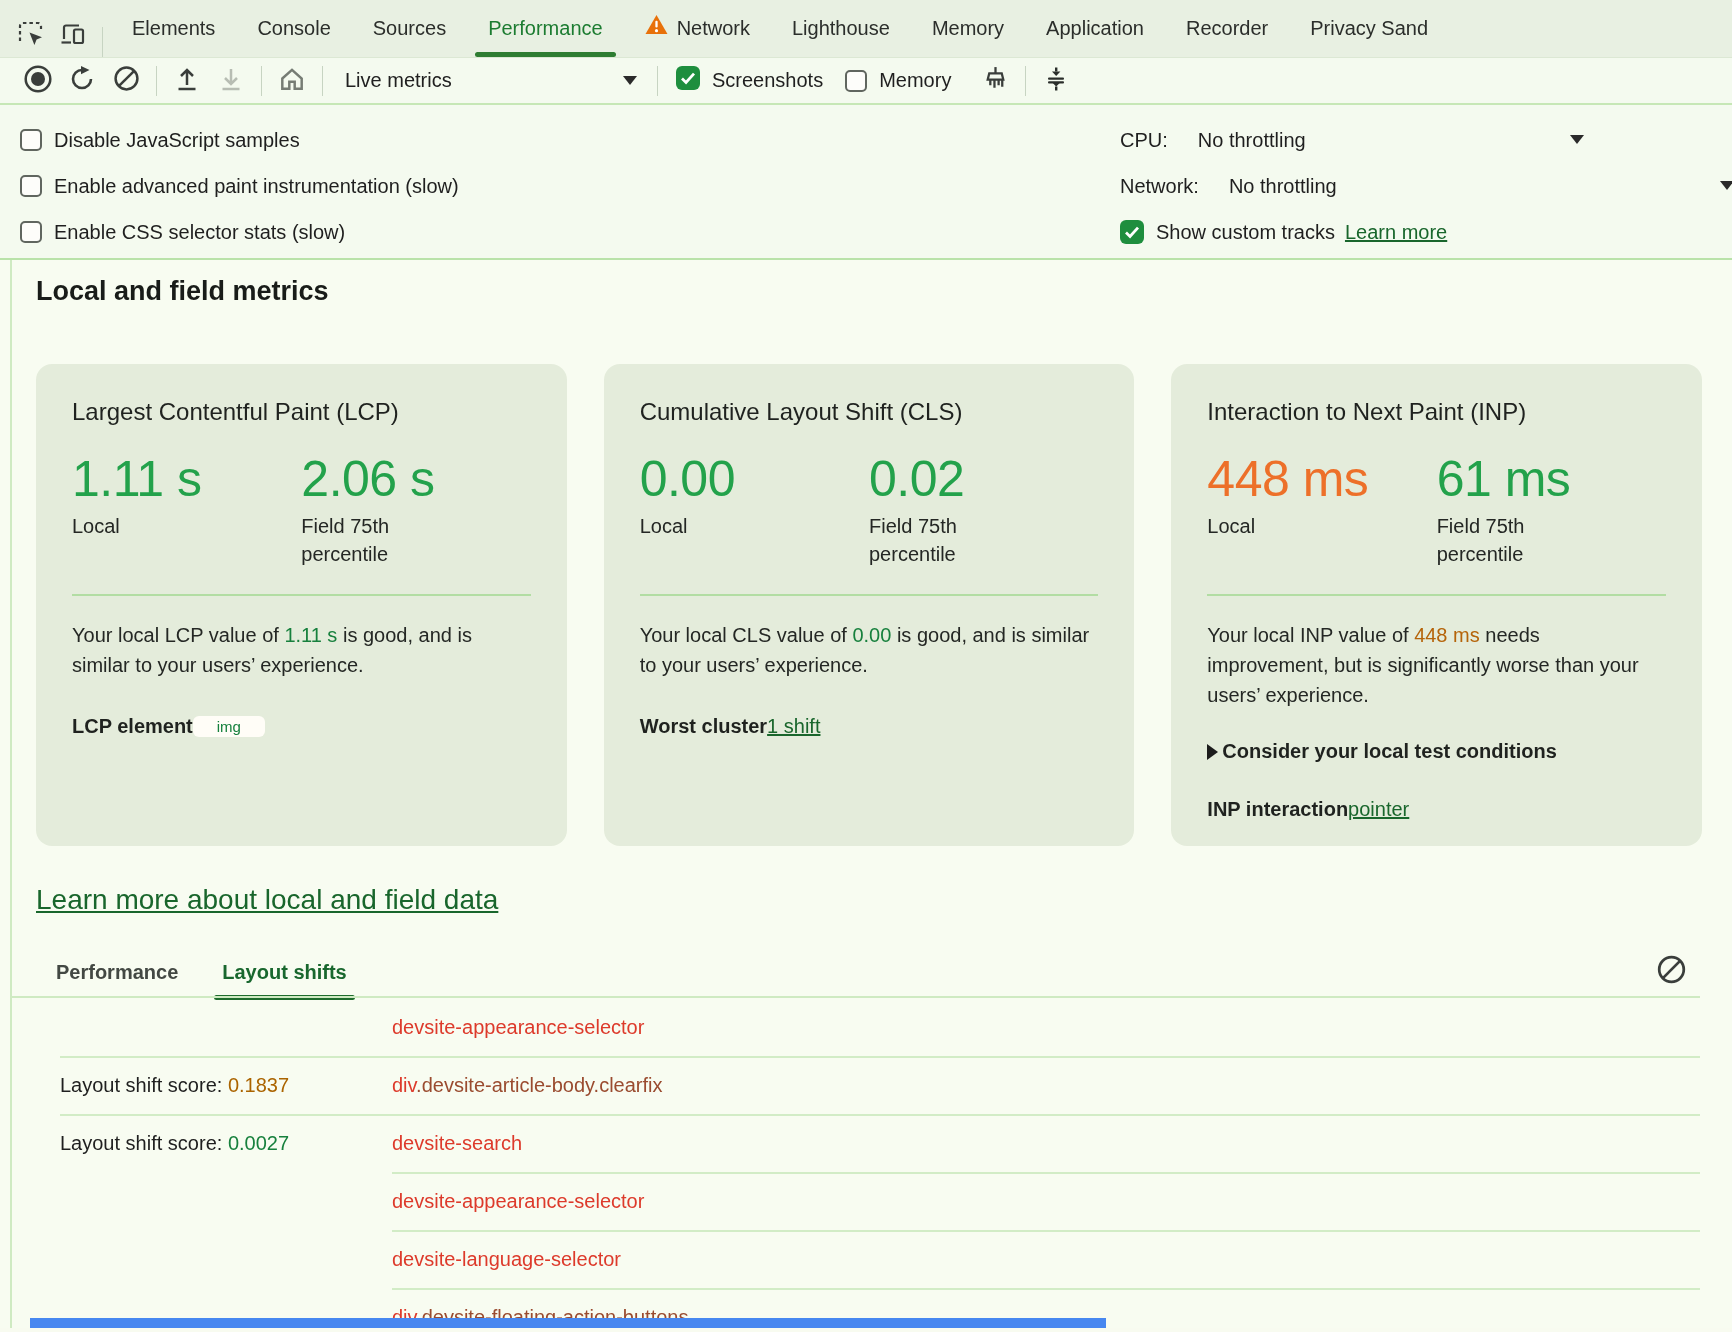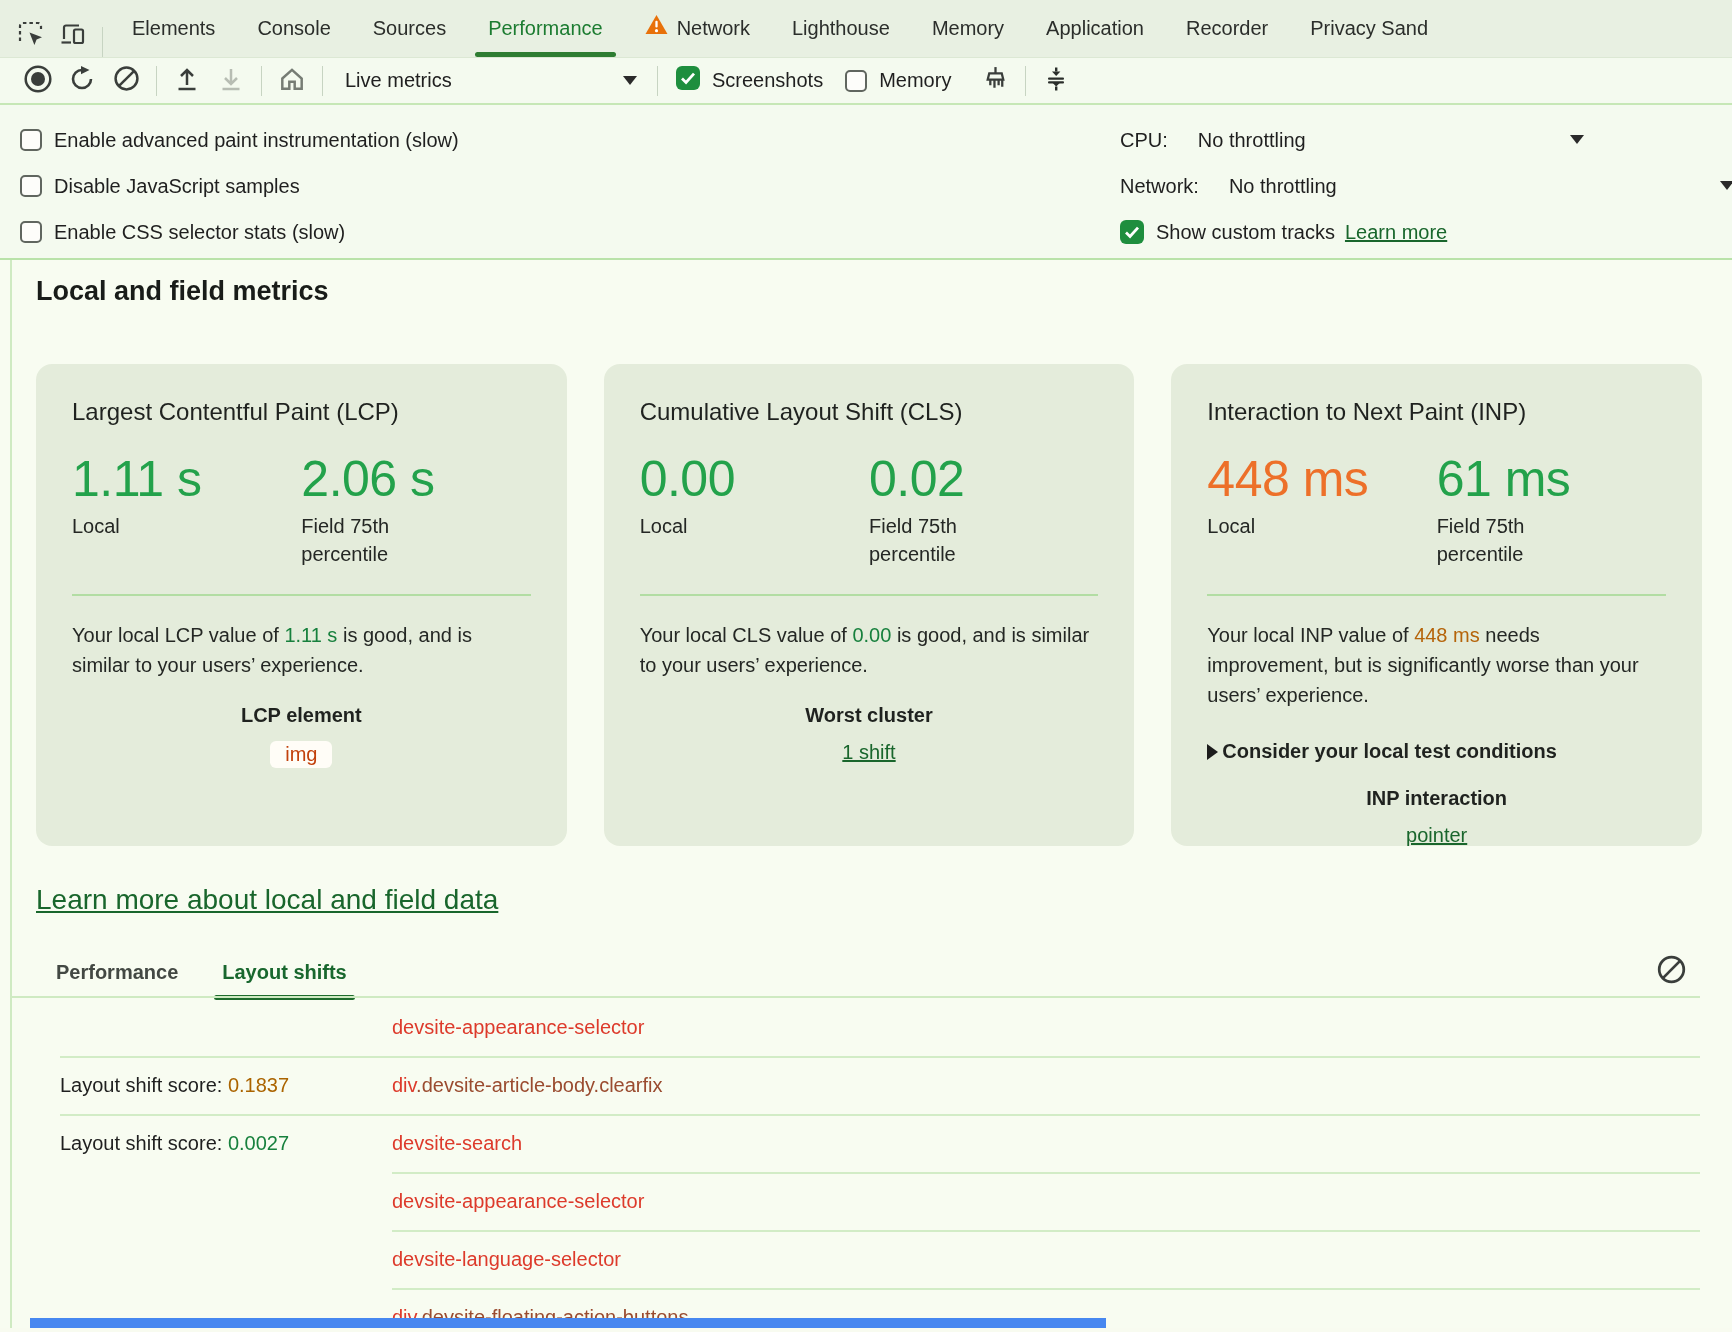--- a/index.html
+++ b/index.html
@@ -45,23 +45,23 @@
   .vals{display:grid;grid-template-columns:1fr 1fr;}
   .val{font-size:50px;letter-spacing:-0.5px;}
   .v-green{color:#23a24b;}
   .v-orange{color:#ed7029;}
   .val-label{font-size:20px;color:#242724;margin-top:4px;line-height:28px;}
   .val-label.wrap{width:140px;}
   .card-divider{border-top:2px solid #b2dda3;margin-top:26px;}
   .desc{font-size:20px;line-height:30px;color:#242724;margin:24px 0 0 0;}
   .t-green{color:#17803d;}
   .t-orange{color:#b5640a;}
-  .extra{display:flex;align-items:center;gap:14px;margin-top:24px;font-size:20px;color:#1f221f;flex-direction:column;}
+  .extra{display:flex;align-items:center;margin-top:35px;font-size:20px;color:#1f221f;}
   .extra-label{font-weight:600;}
-  .chip{background:#fffdf7;border-radius:6px;padding:2px 15px;color:#c2410c;font-size:20px;}
+  .chip{background:#fffdf7;border-radius:6px;padding:2px 24px;color:#15803d;font-size:15px;}
   .disclosure{display:flex;align-items:center;gap:4px;margin-top:30px;font-size:20px;font-weight:600;color:#1f221f;}
   .tri-right{width:0;height:0;border-top:8px solid transparent;border-bottom:8px solid transparent;border-left:11px solid #1c1c1c;flex:none;}
 
   .learn-link{position:absolute;left:36px;top:624px;font-size:28px;}
 
   
   .log-tabs{position:absolute;left:56px;top:692px;display:flex;gap:44px;height:46px;}
   .ltab{position:relative;font-size:20px;font-weight:600;color:#434843;line-height:40px;}
   .ltab.active{color:#19672e;}
   .ltab.active::after{content:"";position:absolute;left:-8px;right:-8px;bottom:-2px;height:5px;background:#1f6c2d;border-radius:4px;}
@@ -233,25 +233,25 @@
           <rect x="12" y="20.5" width="2.4" height="4"></rect>
         </svg>
       </span>
     </div>
   </div>
 
   <div class="settings">
     <div class="settings-left">
       <div class="cb-row">
         <span class="cb"></span>
-        <span>Enable advanced paint instrumentation (slow)</span>
+        <span>Disable JavaScript samples</span>
       </div>
       <div class="cb-row">
         <span class="cb"></span>
-        <span>Disable JavaScript samples</span>
+        <span>Enable advanced paint instrumentation (slow)</span>
       </div>
       <div class="cb-row">
         <span class="cb"></span>
         <span>Enable CSS selector stats (slow)</span>
       </div>
     </div>
     <div class="settings-right">
       <div class="sr-row">
         <span class="sr-label">CPU:</span>
         <span class="sr-val">No throttling</span>

